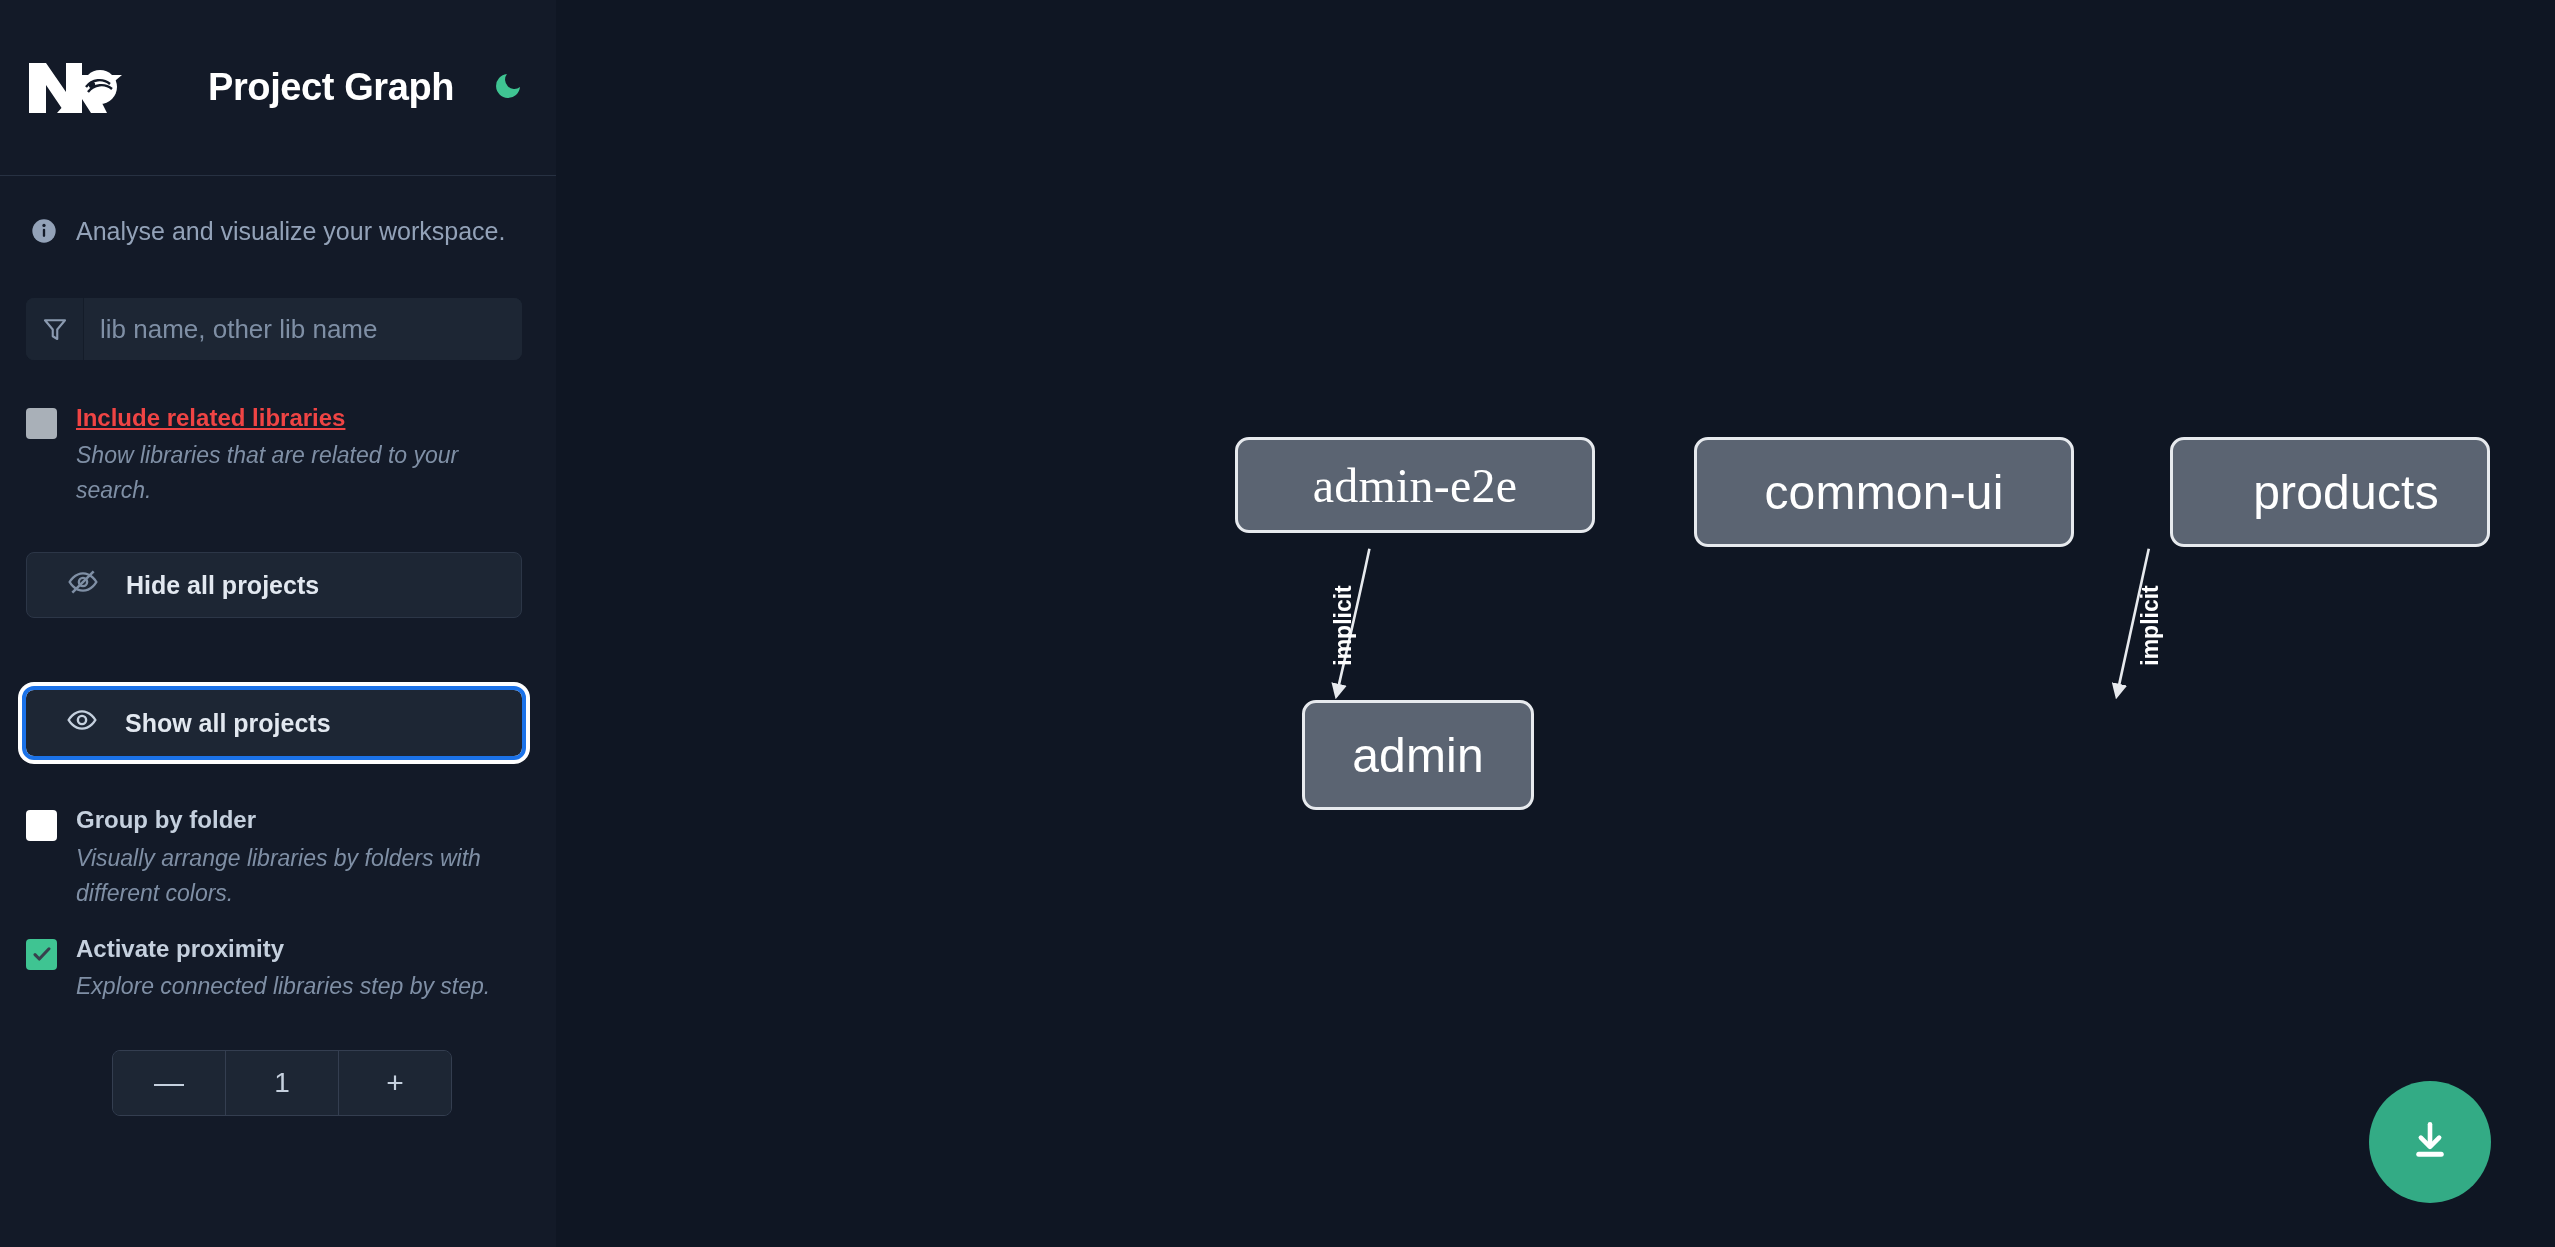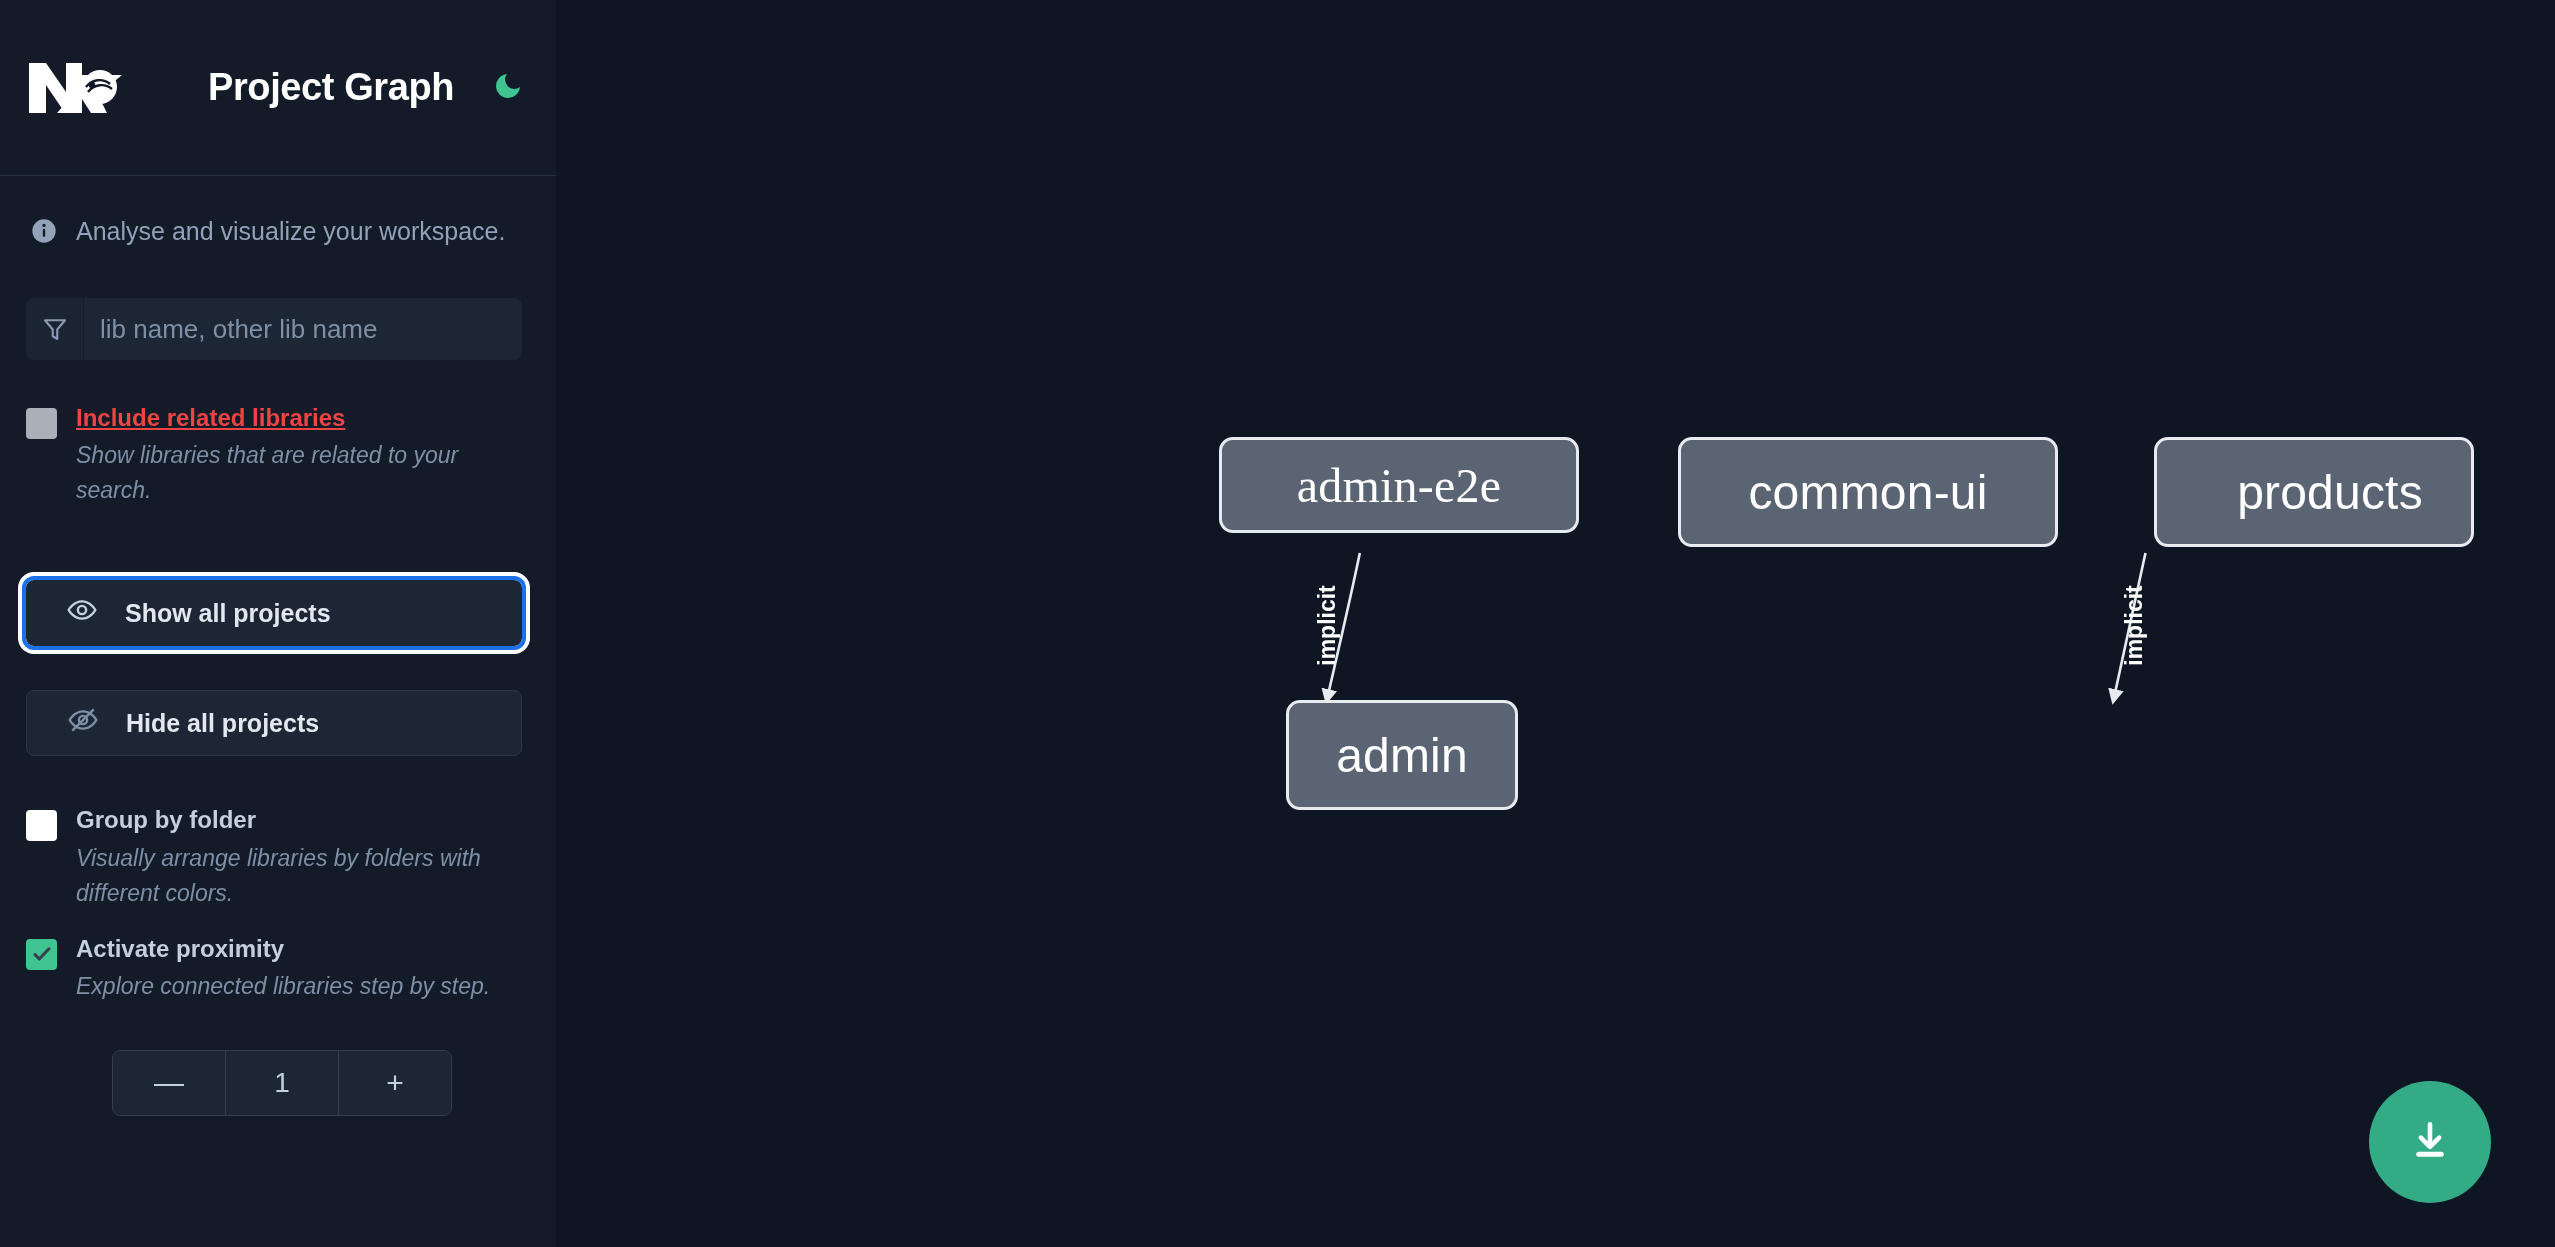--- a/index.html
+++ b/index.html
@@ -2,21 +2,21 @@
 <html><head>
 <meta charset="utf-8">
 <style>
   * { box-sizing: border-box; margin: 0; padding: 0; }
   html, body {
     width: 2555px; height: 1247px;
     background: #0f1623;
     font-family: "Liberation Sans", sans-serif;
     overflow: hidden;
   }
-  .app { position: relative; width: 2555px; height: 1247px; display: flex; }
+  .app { position: relative; width: 2555px; height: 1247px; display: flex; gap: 16px; }
 
   
   .sidebar {
     position: relative;
     width: 556px; height: 1247px;
     background: #131a28;
     flex: 0 0 556px;
     overflow: hidden;
   }
   .sidebar-inner { width: 556px; }
@@ -251,39 +251,39 @@
       </div>
 
       <div class="opt-row">
         <span class="cbox disabled"></span>
         <div class="opt-body">
           <div class="opt-title dim">Include related libraries</div>
           <div class="opt-desc">Show libraries that are related to your search.</div>
         </div>
       </div>
 
-      <button class="btn btn-show focused">
-        <span>
-          <svg width="32" height="32" viewBox="0 0 24 24" aria-hidden="true">
-            <path d="M2 12s3.6-6.5 10-6.5S22 12 22 12s-3.6 6.5-10 6.5S2 12 2 12z" fill="none" stroke="#c5d0de" stroke-width="1.8"></path>
-            <circle cx="12" cy="12" r="3.1" fill="none" stroke="#c5d0de" stroke-width="1.8"></circle>
-          </svg>
-        </span>
-        <span>Show all projects</span>
-      </button>
-
       <button class="btn btn-hide">
         <span>
           <svg width="32" height="32" viewBox="0 0 24 24" aria-hidden="true">
             <path d="M2 12s3.6-6.5 10-6.5S22 12 22 12s-3.6 6.5-10 6.5S2 12 2 12z" fill="none" stroke="#7f8fa5" stroke-width="1.8"></path>
             <circle cx="12" cy="12" r="3.1" fill="none" stroke="#7f8fa5" stroke-width="1.8"></circle>
             <line x1="4" y1="20" x2="20" y2="4" stroke="#7f8fa5" stroke-width="1.9"></line>
           </svg>
         </span>
         <span>Hide all projects</span>
+      </button>
+
+      <button class="btn btn-show focused">
+        <span>
+          <svg width="32" height="32" viewBox="0 0 24 24" aria-hidden="true">
+            <path d="M2 12s3.6-6.5 10-6.5S22 12 22 12s-3.6 6.5-10 6.5S2 12 2 12z" fill="none" stroke="#c5d0de" stroke-width="1.8"></path>
+            <circle cx="12" cy="12" r="3.1" fill="none" stroke="#c5d0de" stroke-width="1.8"></circle>
+          </svg>
+        </span>
+        <span>Show all projects</span>
       </button>
 
       <div class="opt-row" style="margin-top:48px">
         <span class="cbox unchecked"></span>
         <div class="opt-body">
           <div class="opt-title">Group by folder</div>
           <div class="opt-desc">Visually arrange libraries by folders with different colors.</div>
         </div>
       </div>
 

